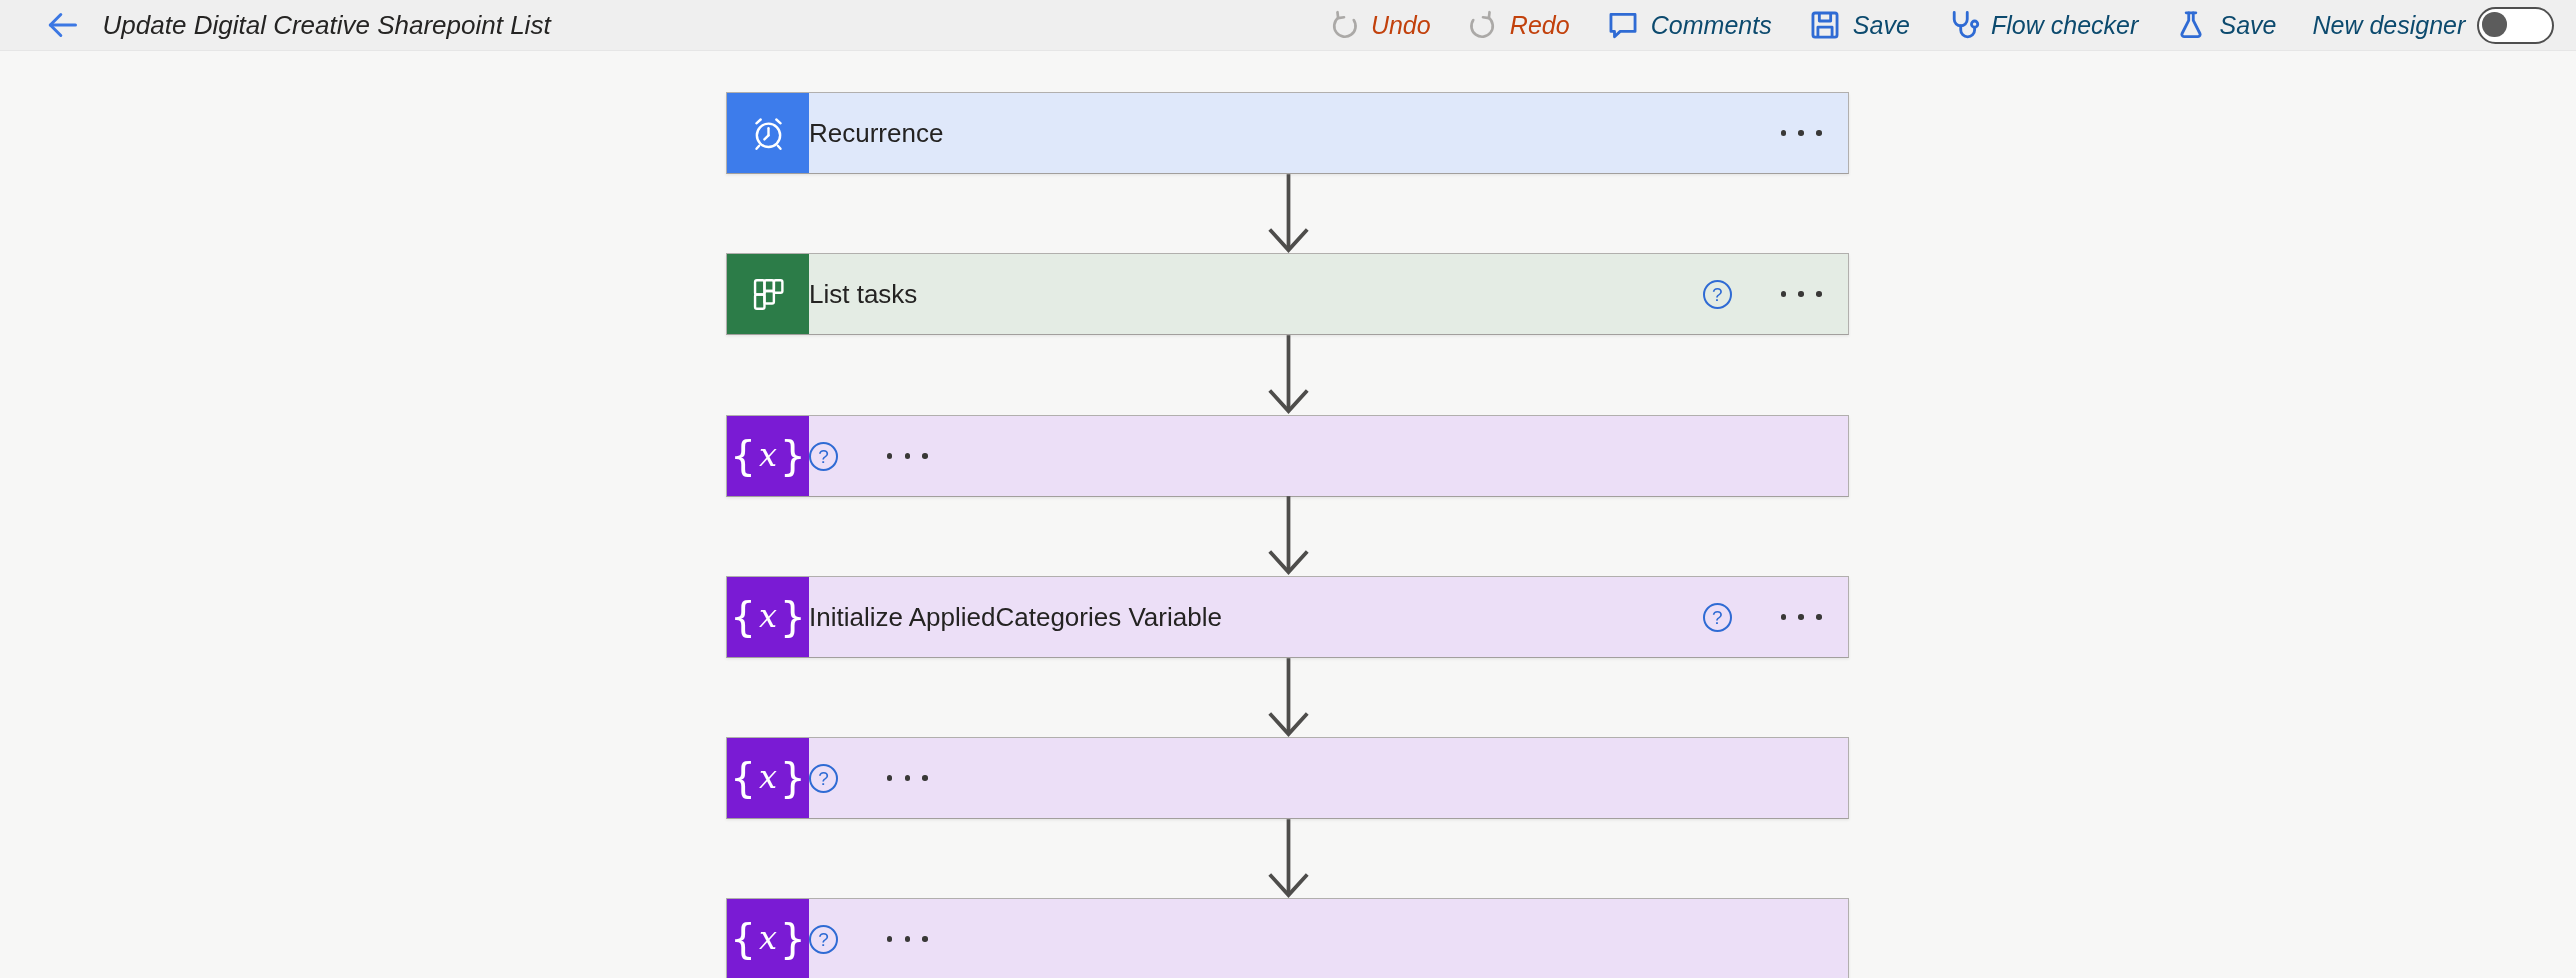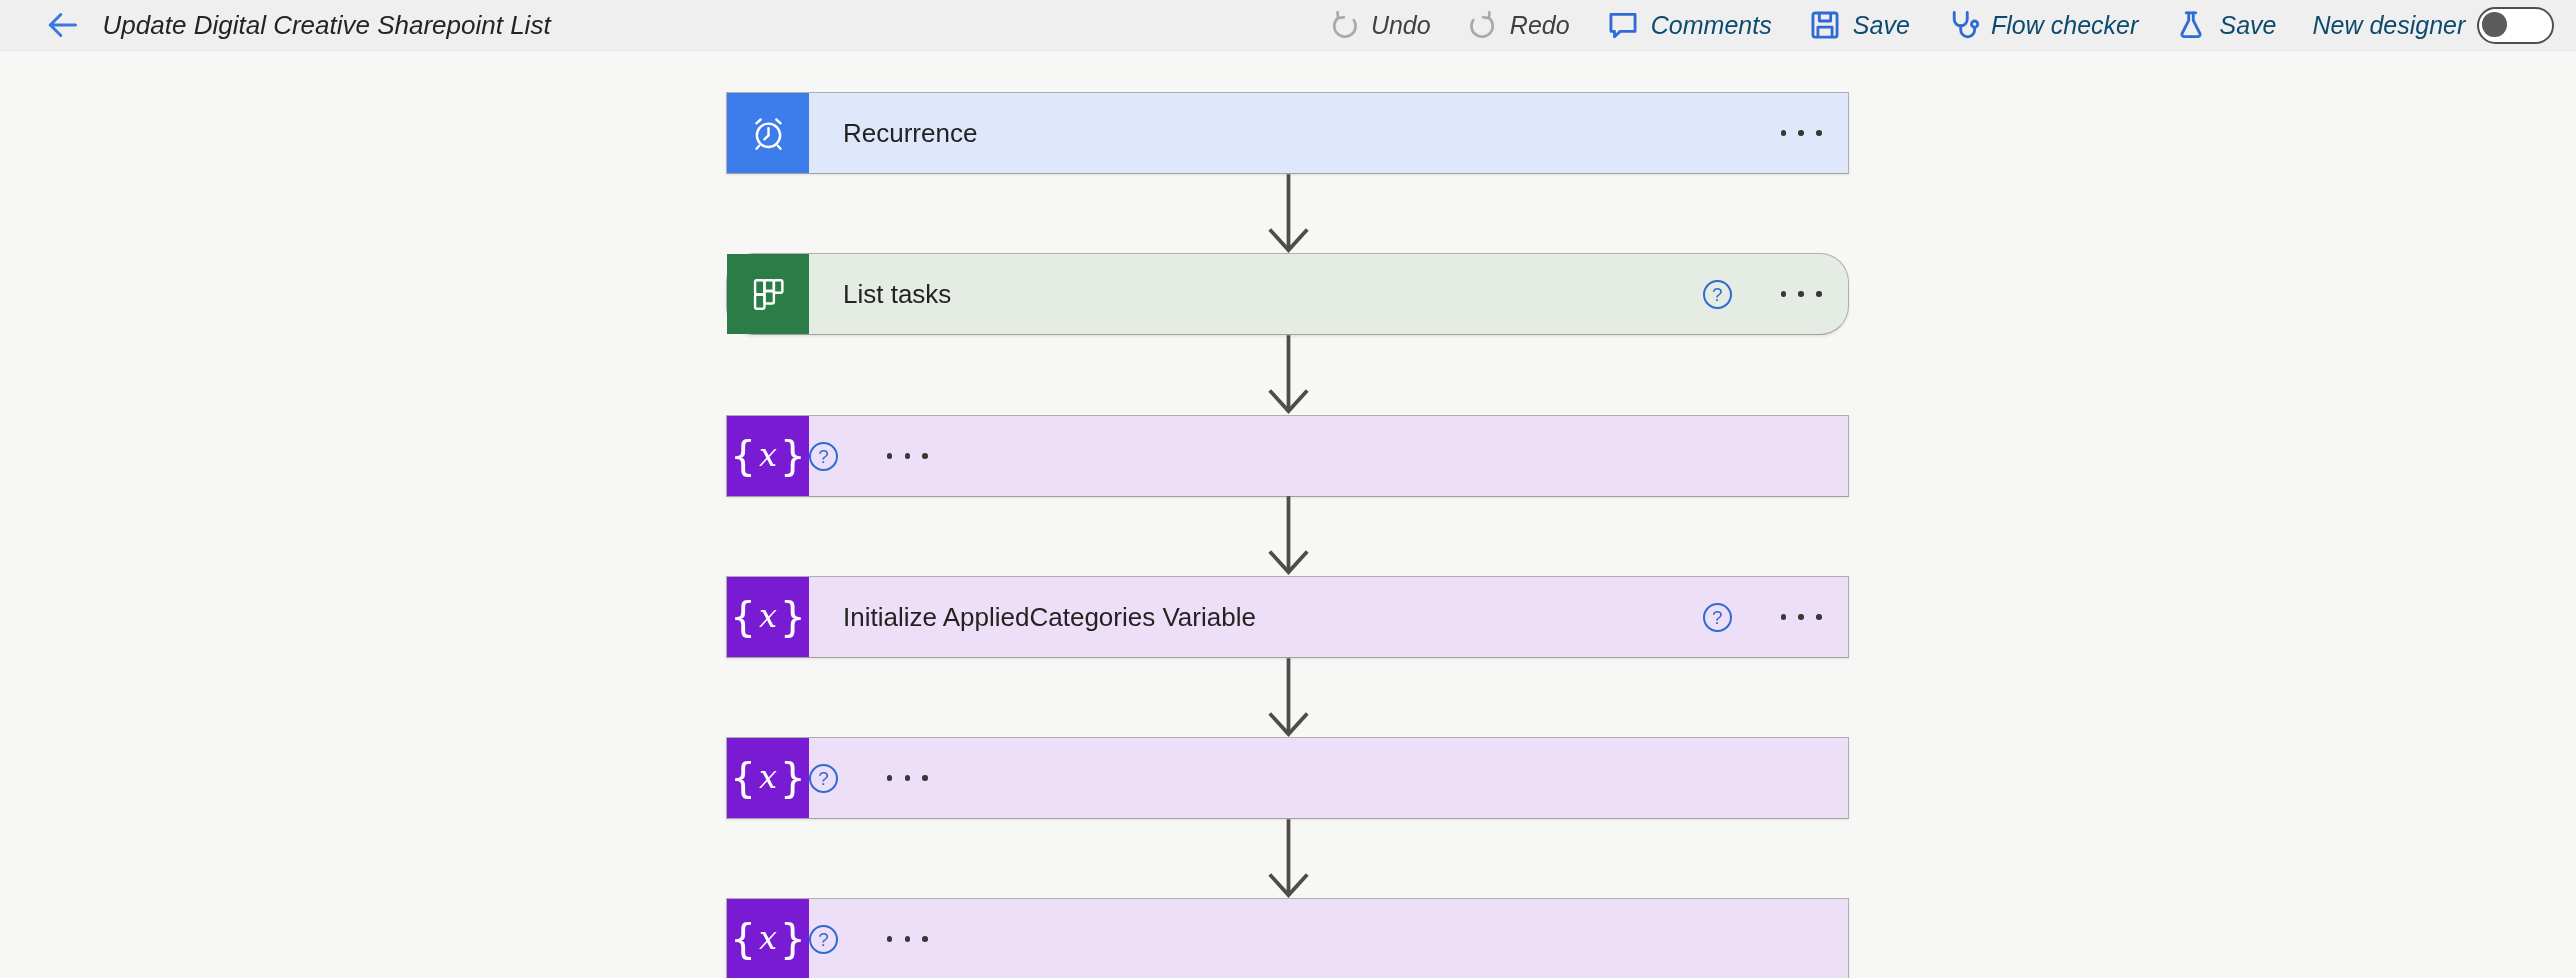--- a/index.html
+++ b/index.html
@@ -8,37 +8,37 @@
 
   
   .topbar{position:absolute;left:0;top:0;width:2576px;height:51px;background:#efefef;
           border-bottom:0.9px solid #e6e6e6;display:flex;align-items:center;box-sizing:border-box;font-style:italic;}
   .back-btn{margin-left:41px;width:41px;height:41px;display:flex;align-items:center;justify-content:center;cursor:pointer;flex:0 0 auto;}
   .flow-title{margin-left:20.6px;font-size:26px;color:#252423;white-space:nowrap;}
   .tb-spacer{flex:1 1 auto;}
   .tb-actions{display:flex;align-items:center;gap:36px;padding-right:22.5px;}
   .tb-item{display:flex;align-items:center;gap:11.2px;font-size:25px;color:#0c4a6e;cursor:pointer;white-space:nowrap;}
   .tb-item svg{display:block;}
-  .tb-item.disabled{color:#404040;cursor:default;}
+  .tb-item.disabled{color:#c2410c;cursor:default;}
   .tb-icon-blue{color:#2f6bd4;}
   .tb-icon-gray{color:#aba9a7;}
   .toggle{width:77px;height:37px;border:2.8px solid #4f4f4f;border-radius:20.6px;background:#ffffff;
           position:relative;box-sizing:border-box;cursor:pointer;flex:0 0 auto;}
   .toggle .knob{position:absolute;left:3.7px;top:3.7px;width:24.4px;height:24.4px;border-radius:50%;background:#5c5c5c;}
 
   
   .canvas{position:absolute;left:0;top:51px;width:2576px;height:928px;background:#f7f7f6;}
 
   .card{position:absolute;left:726px;width:1123px;height:82px;box-sizing:border-box;
         border:1.9px solid #b1afad;border-bottom-color:#a29f9d;
         background:var(--body-bg,#eee);display:flex;align-items:stretch;cursor:pointer;
         box-shadow:0 1.9px 2.8px rgba(0,0,0,0.08);}
   .card-icon{width:82px;flex:0 0 auto;background:var(--icon-bg,#888);
              display:flex;align-items:center;justify-content:center;color:#fff;}
-  .card-title{flex:1 1 auto;display:flex;align-items:center;padding-left:34px;
+  .card-title{flex:1 1 auto;display:flex;align-items:center;
               font-size:26px;color:#242322;white-space:nowrap;overflow:hidden;}
   .card-right{display:flex;align-items:center;gap:47px;padding-right:24.4px;flex:0 0 auto;}
   .help-btn{width:29px;height:29px;border:2.3px solid #2f6bd4;border-radius:50%;color:#2f6bd4;
             display:flex;align-items:center;justify-content:center;font-size:19px;line-height:1;
             box-sizing:border-box;cursor:pointer;background:transparent;}
   .menu-btn{display:flex;align-items:center;gap:12.2px;padding:5.6px 1.9px;cursor:pointer;}
   .menu-btn i{width:5.6px;height:5.6px;border-radius:50%;background:#393837;display:block;}
 
   .varx{display:flex;align-items:center;line-height:1;}
   .varx .br{font-family:"DejaVu Sans",sans-serif;font-size:41px;font-weight:400;}
@@ -145,21 +145,21 @@
       </div>
     </div>
 
     <div class="arrow" style="top:123px">
       <svg width="45" height="81" viewBox="0 0 48 86" fill="none" stroke="#4e4d4b" stroke-width="4">
         <path d="M24 0 V80"></path>
           <path d="M4 59 L24 81 L44 59"></path>
       </svg>
     </div>
 
-    <div class="card" style="top: 202px; border-radius: 29px; --icon-bg: #2c7c48; --body-bg: #e4ece4;">
+    <div class="card" style="top: 202px; --icon-bg: #2c7c48; --body-bg: #e4ece4;">
       <div class="card-icon">
         <svg width="43" height="43" viewBox="0 0 48 48" fill="none" stroke="#ffffff" stroke-width="2.7" stroke-linejoin="round">
           <rect x="9" y="8" width="10.5" height="16" rx="2"></rect>
           <rect x="9" y="24" width="10.5" height="16" rx="2"></rect>
           <rect x="19.5" y="8" width="10.5" height="12" rx="2"></rect>
           <rect x="19.5" y="20" width="10.5" height="14" rx="2"></rect>
           <rect x="30" y="8" width="9.5" height="14" rx="2"></rect>
         </svg>
       </div>
       <div class="card-title">List tasks</div>

